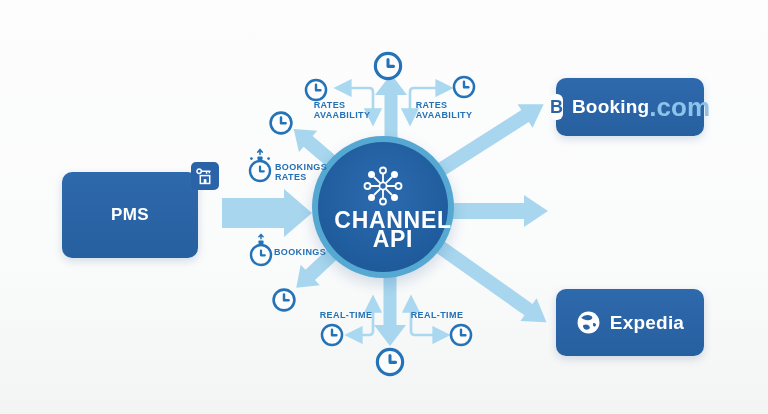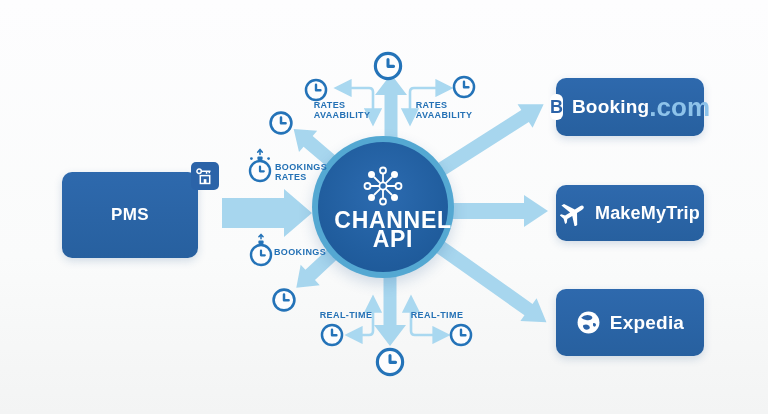--- a/index.html
+++ b/index.html
@@ -170,28 +170,20 @@
   <div class="node channel" id="channel-booking">
     <div class="badge-b">
       <span>B</span>
     </div>
     <div class="booking-word">
       <span class="channel-label">Booking</span>
         <span class="suffix">.com</span>
     </div>
   </div>
 
-  <div class="node channel" id="channel-makemytrip">
-    <svg width="26" height="26" viewBox="0 0 24 24">
-      <g transform="rotate(58 12 12)">
-        <path fill="#ffffff" d="M12,0.5 C13,0.5 13.9,1.4 13.9,3.2 L13.9,8.8 L23.5,14.6 L23.5,17.4 L13.9,14 L13.9,19.4 L16.8,21.8 L16.8,23.6 L12,22.2 L7.2,23.6 L7.2,21.8 L10.1,19.4 L10.1,14 L0.5,17.4 L0.5,14.6 L10.1,8.8 L10.1,3.2 C10.1,1.4 11,0.5 12,0.5 Z"></path>
-      </g>
-    </svg>
-    <span class="channel-label">MakeMyTrip</span>
-  </div>
 
   <div class="node channel" id="channel-expedia">
     <svg width="25" height="25" viewBox="0 0 24 24">
       <circle cx="12" cy="12" r="10.5" fill="#ffffff"></circle>
       <path fill="#2b63a8" d="M5,7.5 Q8,4.2 12.5,5 Q16.5,5.8 15.5,8.2 Q14.5,10.2 10.5,9.8 Q6.5,9.4 5,7.5 Z"></path>
       <path fill="#2b63a8" d="M7,14.5 Q10,13 12.2,14.8 Q14.2,16.5 12.5,18.2 Q10,19.8 7.8,18 Q6,16 7,14.5 Z"></path>
       <path fill="#2b63a8" d="M16.5,12.5 Q18.8,12 19.2,14 Q19.4,15.8 17.6,16 Q15.8,15.8 16.5,12.5 Z"></path>
     </svg>
     <span class="channel-label">Expedia</span>
   </div>

